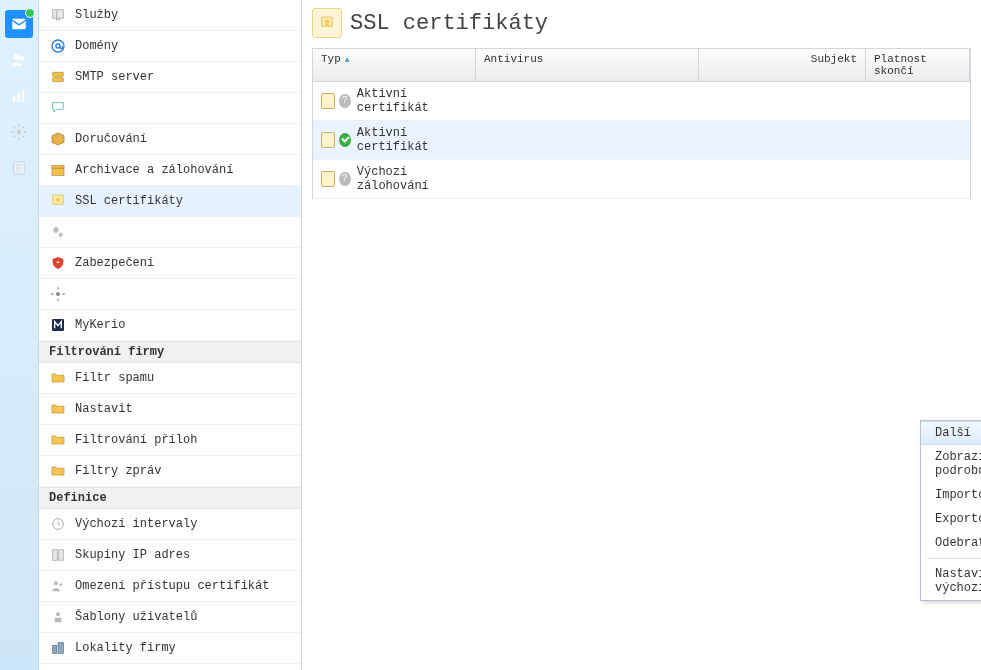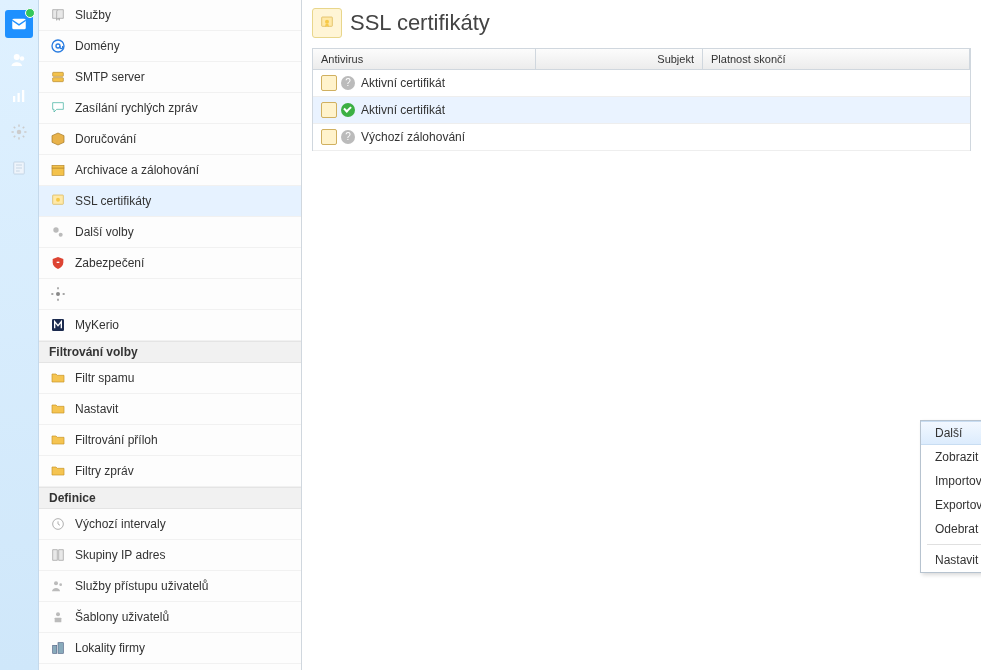--- a/index.html
+++ b/index.html
@@ -1,16 +1,16 @@
 <!DOCTYPE html>
 <html><head>
 <meta charset="utf-8">
 <style>
 html,body { margin:0; padding:0; font-family:"Segoe UI",Tahoma,Arial,sans-serif; font-size:12px; color:#333; background:#fff; width:981px; height:670px; overflow:hidden;}
-.app { display:flex; height:670px; }
+.app { display:flex; height:670px;font-family:Liberation Mono, monospace; }
 .iconbar { width:38px; background:linear-gradient(#dff1ff,#cfe7fa); border-right:1px solid #c5d9eb; display:flex; flex-direction:column; align-items:center; padding-top:6px; }
 .iconbar .ib { width:28px; height:28px; margin:4px 0; border-radius:3px; display:flex; align-items:center; justify-content:center; position:relative; }
 .iconbar .ib.active { background:#1e90ff; }
 .iconbar .ib .dot { position:absolute; top:-2px; right:-2px; width:8px; height:8px; background:#34c759; border-radius:50%; border:1px solid #fff;}
 .iconbar svg { width:18px; height:18px; }
 
 .sidebar { width:262px; border-right:1px solid #d0d7de; background:#fdfdfd; height:670px; overflow:hidden; }
 .sidebar .sec-hdr { font-weight:bold; padding:3px 10px; background:#f1f1f1; border-top:1px solid #e4e4e4; border-bottom:1px solid #e4e4e4; }
 .sidebar .item { display:flex; align-items:center; padding:6px 10px; border-bottom:1px solid #f1f1f1; cursor:pointer; }
 .sidebar .item.selected { background:#e6f2ff; }
@@ -114,21 +114,20 @@
           </svg>
         </span>
         <span class="lbl">SMTP server</span>
       </div>
       <div class="item">
         <span class="ico">
           <svg viewBox="0 0 24 24" fill="#fff" stroke="#3a9">
             <path d="M4 4h16v10H10l-4 4v-4H4z"></path>
           </svg>
         </span>
-        <span class="lbl">Zasílání rychlých zpráv</span>
       </div>
       <div class="item">
         <span class="ico">
           <svg viewBox="0 0 24 24" fill="#e8b24a" stroke="#a07420">
             <path d="M3 7l9-4 9 4v10l-9 4-9-4z"></path>
           </svg>
         </span>
         <span class="lbl">Doručování</span>
       </div>
       <div class="item">
@@ -149,21 +148,20 @@
         </span>
         <span class="lbl">SSL certifikáty</span>
       </div>
       <div class="item">
         <span class="ico">
           <svg viewBox="0 0 24 24" fill="#bbb">
             <circle cx="9" cy="9" r="4"></circle>
             <circle cx="16" cy="16" r="3"></circle>
           </svg>
         </span>
-        <span class="lbl">Další volby</span>
       </div>
       <div class="item">
         <span class="ico">
           <svg viewBox="0 0 24 24" fill="#d43">
             <path d="M12 3l8 3v5c0 5-3 8-8 10-5-2-8-5-8-10V6z"></path>
             <rect x="10" y="10" width="4" height="2" fill="#fff"></rect>
           </svg>
         </span>
         <span class="lbl">Zabezpečení</span>
       </div>
@@ -177,21 +175,21 @@
       </div>
       <div class="item">
         <span class="ico">
           <svg viewBox="0 0 24 24">
             <rect x="3" y="3" width="18" height="18" rx="2" fill="#1b2a4e"></rect>
             <path d="M7 17V7l5 6 5-6v10" stroke="#fff" stroke-width="2" fill="none"></path>
           </svg>
         </span>
         <span class="lbl">MyKerio</span>
       </div>
-      <div class="sec-hdr">Filtrování volby</div>
+      <div class="sec-hdr">Filtrování firmy</div>
       <div class="item">
         <span class="ico">
           <svg viewBox="0 0 24 24" fill="#f5c451" stroke="#c79426">
             <path d="M3 6h6l2 2h10v10H3z"></path>
           </svg>
         </span>
         <span class="lbl">Filtr spamu</span>
       </div>
       <div class="item">
         <span class="ico">
@@ -236,21 +234,21 @@
         <span class="lbl">Skupiny IP adres</span>
       </div>
       <div class="item">
         <span class="ico">
           <svg viewBox="0 0 24 24" fill="#bbb">
             <circle cx="9" cy="8" r="3"></circle>
             <circle cx="16" cy="10" r="2"></circle>
             <path d="M3 20c0-3 3-5 6-5s6 2 6 5"></path>
           </svg>
         </span>
-        <span class="lbl">Služby přístupu uživatelů</span>
+        <span class="lbl">Omezení přístupu certifikát</span>
       </div>
       <div class="item">
         <span class="ico">
           <svg viewBox="0 0 24 24" fill="#bbb">
             <circle cx="12" cy="8" r="3"></circle>
             <rect x="7" y="13" width="10" height="7" rx="1"></rect>
           </svg>
         </span>
         <span class="lbl">Šablony uživatelů</span>
       </div>
@@ -272,20 +270,21 @@
             <rect x="4" y="3" width="16" height="14" rx="1" fill="#ffe9a8" stroke="#d8b14a"></rect>
             <circle cx="12" cy="10" r="3" fill="#f7c948"></circle>
             <path d="M10 13l-1 5 3-2 3 2-1-5" fill="#f7c948"></path>
           </svg>
       </span>
       <h1>SSL certifikáty</h1>
     </div>
 
     <div class="grid">
       <div class="ghead" id="ghead">
+          <div class="col colTyp sort">Typ</div>
           <div class="col colVyd">Antivirus</div>
           <div class="col colSub">Subjekt</div>
           <div class="col colPlat">Platnost skončí</div>
         </div>
       <div id="gbody">
           <div class="row">
             <div class="c colTyp">
               <span class="cicon"></span>
               <span class="status-q">?</span>
               <span>Aktivní certifikát</span>

